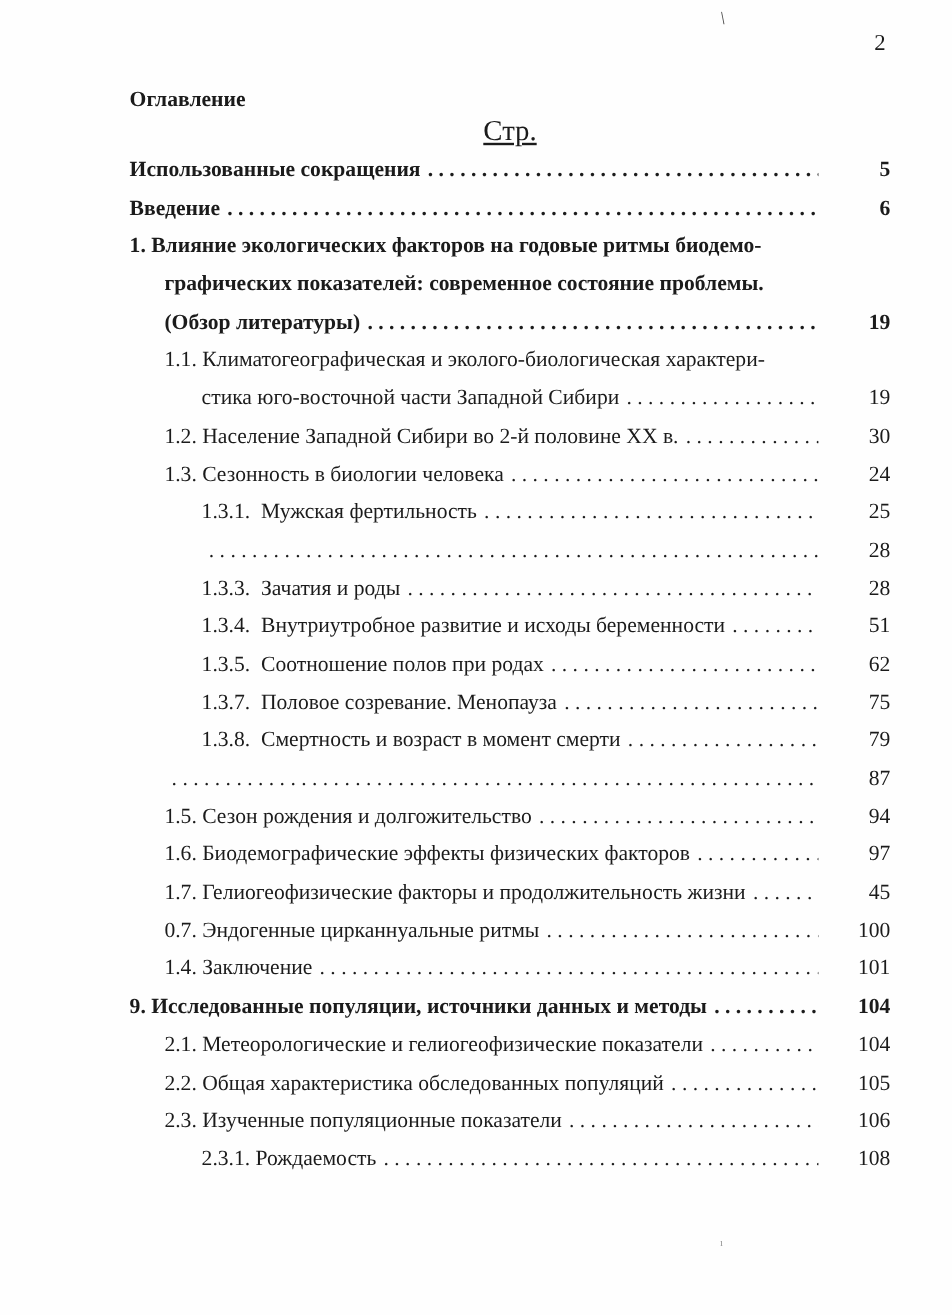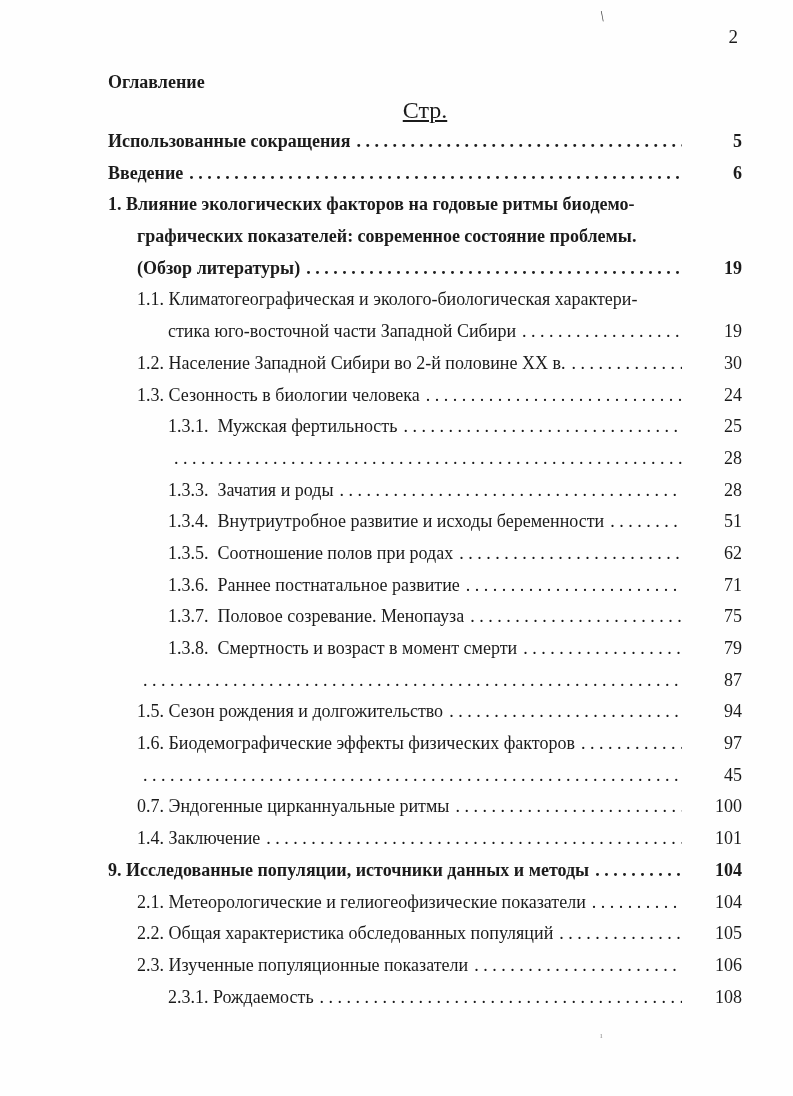--- a/index.html
+++ b/index.html
@@ -159,25 +159,20 @@
     <span class="entry-text">1.3.4.&nbsp; Внутриутробное развитие и исходы беременности</span>
     <span class="leader show"></span>
     <span class="page-col">51</span>
   </div>
       <div class="toc-row indent-2">
     <span class="entry-text">1.3.5.&nbsp; Соотношение полов при родах</span>
     <span class="leader show"></span>
     <span class="page-col">62</span>
   </div>
       <div class="toc-row indent-2">
-    <span class="entry-text">1.3.6.&nbsp; Раннее постнатальное развитие</span>
-    <span class="leader show"></span>
-    <span class="page-col">71</span>
-  </div>
-      <div class="toc-row indent-2">
     <span class="entry-text">1.3.7.&nbsp; Половое созревание. Менопауза</span>
     <span class="leader show"></span>
     <span class="page-col">75</span>
   </div>
       <div class="toc-row indent-2">
     <span class="entry-text">1.3.8.&nbsp; Смертность и возраст в момент смерти</span>
     <span class="leader show"></span>
     <span class="page-col">79</span>
   </div>
       <div class="toc-row indent-1">
@@ -188,20 +183,21 @@
     <span class="entry-text">1.5. Сезон рождения и долгожительство</span>
     <span class="leader show"></span>
     <span class="page-col">94</span>
   </div>
       <div class="toc-row indent-1">
     <span class="entry-text">1.6. Биодемографические эффекты физических факторов</span>
     <span class="leader show"></span>
     <span class="page-col">97</span>
   </div>
       <div class="toc-row indent-1">
+    <span class="entry-text">1.7. Гелиогеофизические факторы и продолжительность жизни</span>
     <span class="leader show"></span>
     <span class="page-col">45</span>
   </div>
       <div class="toc-row indent-1">
     <span class="entry-text">0.7. Эндогенные цирканнуальные ритмы</span>
     <span class="leader show"></span>
     <span class="page-col">100</span>
   </div>
       <div class="toc-row indent-1">
     <span class="entry-text">1.4. Заключение</span>

